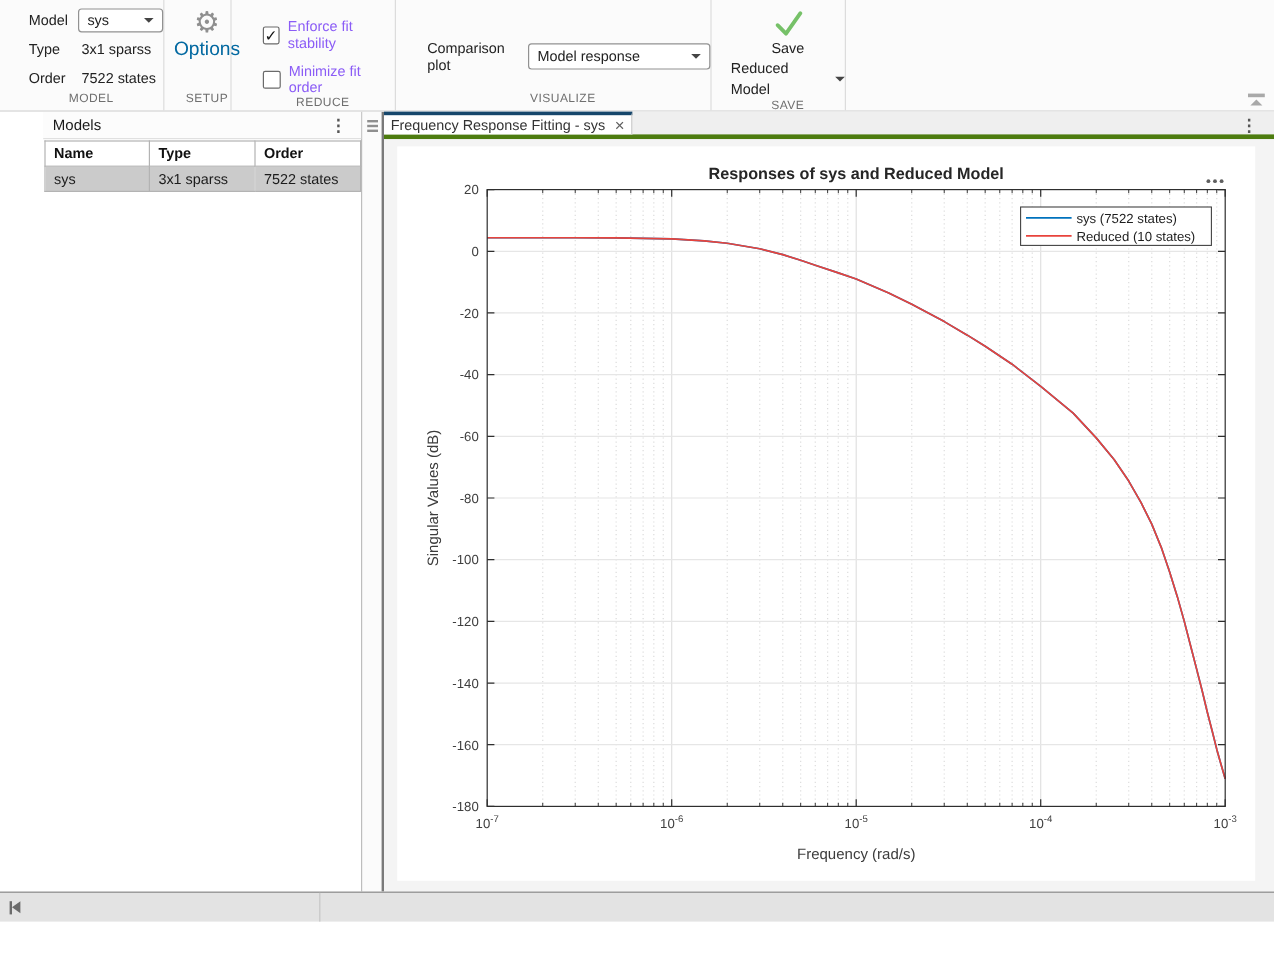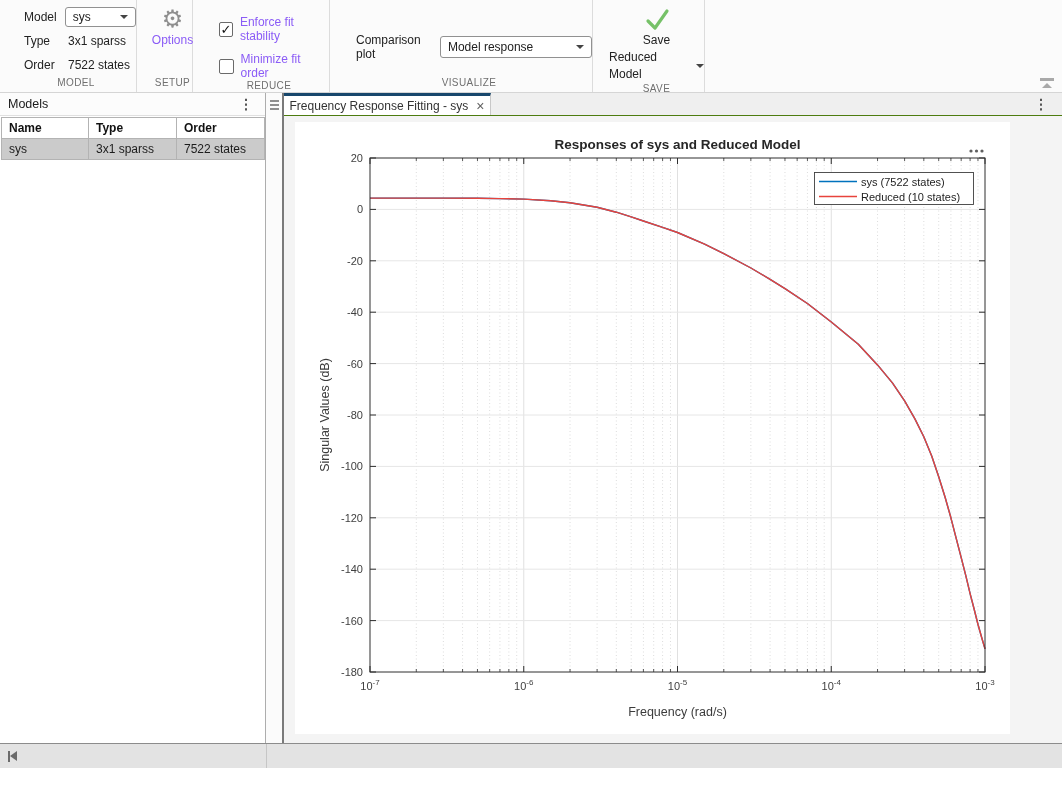--- a/index.html
+++ b/index.html
@@ -38,57 +38,57 @@
   .kv-label { width:44px; font-size:12px; color:#222; }
   .kv-value { font-size:12px; color:#222; }
   .combo { position:relative; background:#fff; border:1px solid #919191; border-radius:3px;
            font-size:12px; color:#222; display:flex; align-items:center; }
   .combo-model { width:76px; height:20px; padding-left:7px; }
   .combo-cmp { width:158px; height:22px; padding-left:7px; }
   .combo .carett { position:absolute; right:7px; top:50%; margin-top:-2px; width:0; height:0;
                    border-left:4px solid transparent; border-right:4px solid transparent; border-top:4px solid #444; }
   .options-btn { margin-top:6px; display:flex; flex-direction:column; align-items:center; gap:1px; cursor:default; }
   .gear { font-size:24px; line-height:26px; color:#8f8f8f; font-family:"DejaVu Sans", sans-serif; }
-  .options-text { font-size:12px; color:#8b5cf6; }
+  .options-text { font-size:16px; color:#0369a1; }
   .sec-reduce .ts-body { padding:15px 0 0 10px; display:flex; flex-direction:column; gap:9px; }
   .chk-row { display:flex; align-items:center; gap:7px; }
   .chk-box { width:15px; height:15px; background:#fff; border:1px solid #6a6a6a; border-radius:2px;
              display:flex; align-items:center; justify-content:center; font-size:13px; line-height:13px; color:#111; }
   .chk-label { font-size:12px; color:#8b5cf6; }
   .sec-visualize .ts-body { padding:17px 0 0 10px; display:flex; align-items:center; gap:0; }
   .cmp-label { font-size:12px; color:#222; }
   .sec-save .ts-body { padding-top:8px; display:flex; flex-direction:column; align-items:center; }
   .save-line { font-size:12px; color:#222; line-height:17px; display:flex; align-items:center; gap:5px; }
   .save-caret { width:0; height:0; border-left:4px solid transparent; border-right:4px solid transparent; border-top:4px solid #444; }
   .collapse-ribbon { position:absolute; right:8px; bottom:3px; width:14px; height:11px; }
   .collapse-ribbon .bar { width:14px; height:3px; background:#a9a9a9; }
   .collapse-ribbon .tri { margin:2px auto 0; width:0; height:0;
                           border-left:5px solid transparent; border-right:5px solid transparent; border-bottom:5px solid #a9a9a9; }
 
   
   .main { display:flex; height:650px; }
 
-  .left-panel { width:266px; background:#fff; border-right:1px solid #adadad; display:flex; flex-direction:column; }
+  .left-panel { width:266px; background:#fff; border-right:1px solid #adadad; display:flex; flex-direction:column;margin-left:36px; }
   .panel-header { height:23px; background:#fcfcfc; border-bottom:1px solid #e0e0e0;
                   display:flex; align-items:center; justify-content:space-between; padding:0 12px 0 8px; }
   .panel-title { font-size:12.5px; color:#1a1a1a; }
   .vdots { font-size:14px; font-weight:700; color:#555; line-height:14px; }
   .models-table { margin:1px 0 0 1px; width:263px; border-collapse:collapse; table-layout:fixed;padding-left:44px; }
   .models-table th, .models-table td { border:1px solid #b3b3b3; font-size:12px; padding:3px 0 3px 7px;
                                        text-align:left; height:17px; white-space:nowrap; overflow:hidden; }
   .models-table th { font-weight:700; color:#111; background:#fff; }
   .models-table td { color:#1c1c1c; background:#cbcbcb; }
   .col-name { width:87px; } .col-type { width:88px; } .col-order { width:88px; }
 
   .splitter { width:18px; background:#fbfbfb; border-right:2px solid #7a7a7a; }
   .grip { margin:7px auto 0; width:9px; display:flex; flex-direction:column; gap:2px; }
   .grip div { height:2px; background:#8f8f8f; }
 
   .document { flex:1; display:flex; flex-direction:column; background:#f4f4f4; }
-  .doc-tabbar { position:relative; height:23px; background:#efefef; border-bottom:1px solid #4d7c0f; display:flex; }
+  .doc-tabbar { position:relative; height:23px; background:#efefef; border-bottom:4px solid #4d7c0f; display:flex; }
   .doc-tab { width:207px; background:#fff; border-top:3px solid #17476c; border-right:1px solid #c8c8c8;
              display:flex; align-items:center; justify-content:center; gap:8px; font-size:12px; color:#333; }
   .doc-tab .close { font-size:14px; color:#606060; line-height:12px; }
   .doc-menu { position:absolute; right:14px; top:4px; }
   .doc-content { position:relative; flex:1; background:#f4f4f4; }
   .figure { position:absolute; left:11px; top:6px; width:715px; height:612px; background:#fff; }
 
   
   .statusbar { position:relative; height:25px; background:#e3e3e3; border-top:1px solid #8c8c8c;
                display:flex; align-items:center; padding-left:8px; }

